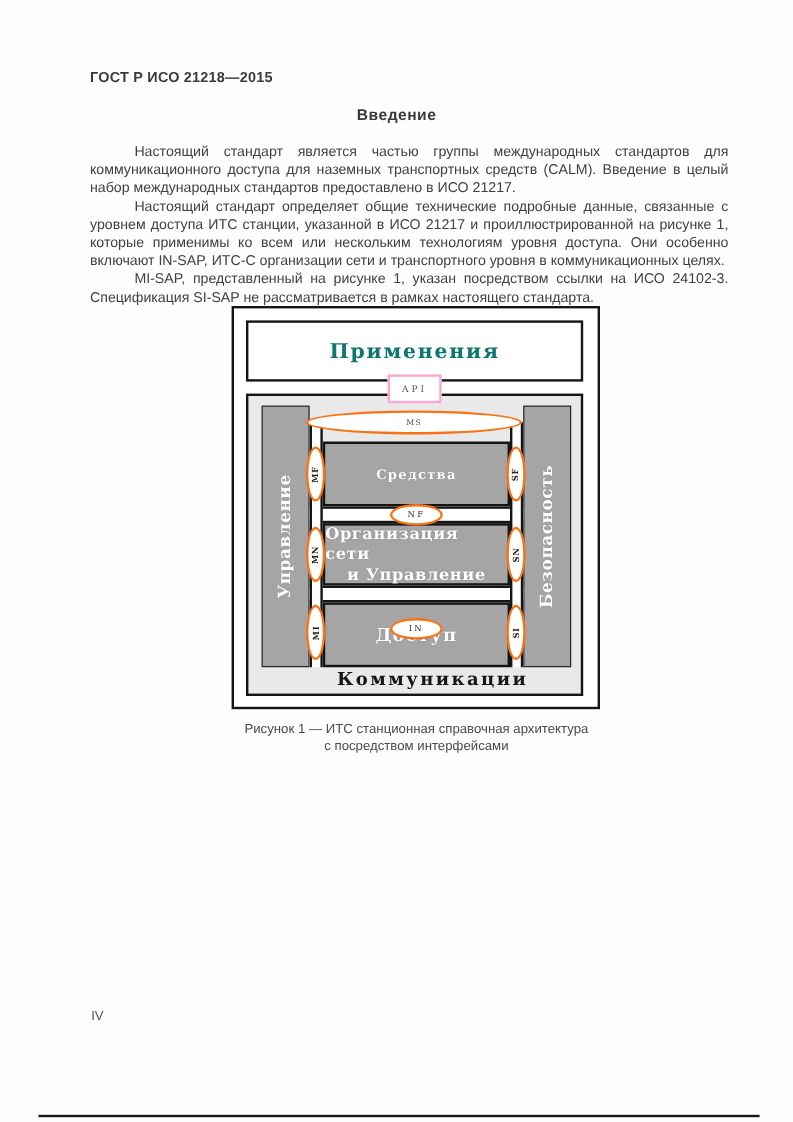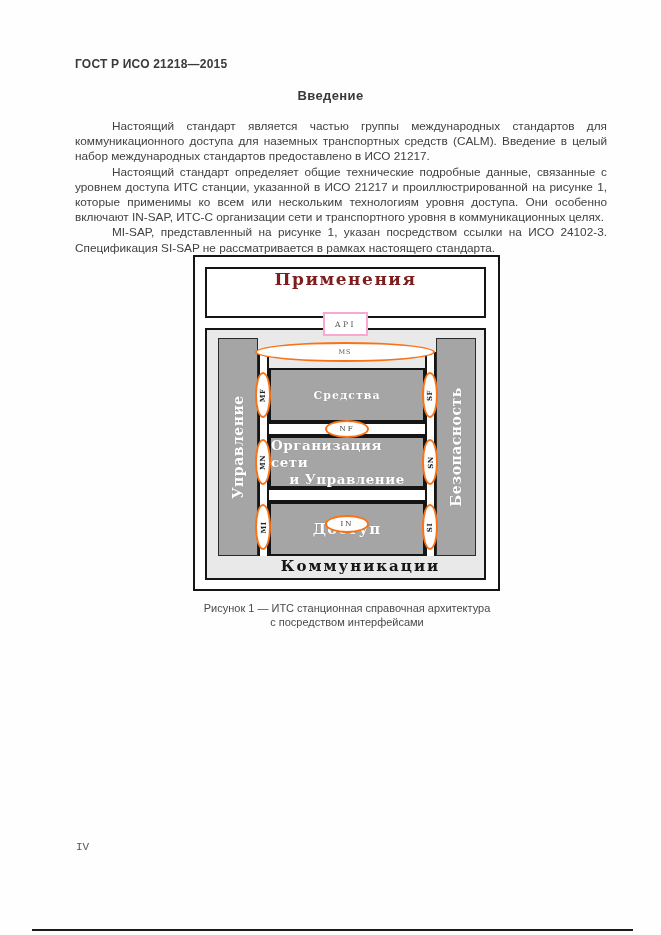--- a/index.html
+++ b/index.html
@@ -29,22 +29,22 @@
 
   
   .figure{
     position:absolute;left:193px;top:255px;width:307px;height:336px;
     border:2px solid #151515;background:#fff;box-sizing:border-box;
     font-family:"DejaVu Serif","Liberation Serif",serif;
   }
   .apps-box{
     position:absolute;left:10px;top:10px;width:281px;height:51px;
     border:2px solid #151515;box-sizing:border-box;background:#fff;
-    display:flex;justify-content:center;
-    font-size:17px;font-weight:bold;letter-spacing:1.5px;color:#7f1d1d;
+    display:flex;align-items:center;justify-content:center;
+    font-size:17px;font-weight:bold;letter-spacing:1.5px;color:#0f766e;
   }
   .api-box{
     position:absolute;left:128px;top:55px;width:45px;height:24px;
     border:2px solid #f9a8d4;box-sizing:border-box;background:#fff;z-index:8;
     display:flex;align-items:center;justify-content:center;
     font-size:7.5px;letter-spacing:2.5px;color:#555;
   }
   .comms-box{
     position:absolute;left:10px;top:71px;width:281px;height:252px;
     border:2px solid #151515;box-sizing:border-box;background:#e9e9e9;
@@ -101,21 +101,21 @@
   .comms-label{
     position:absolute;left:0;right:0;top:227px;text-align:center;
     font-size:15px;font-weight:bold;letter-spacing:2px;color:#161616;z-index:6;padding-left:30px;
   }
   
   .figure-caption{
     position:absolute;left:127px;top:601px;width:440px;
     text-align:center;font-size:11px;line-height:14px;color:#4a4a4a;
   }
   .page-number{
-    position:absolute;left:76px;top:841px;font-size:11px;color:#555;font-family:Liberation Mono, monospace;
+    position:absolute;left:76px;top:841px;font-size:11px;color:#555;
   }
   .scan-edge{
     position:absolute;left:32px;right:28px;top:929px;height:2px;background:#1c1c1c;
   }
 </style>
 </head>
 <body>
 
 <div class="page">
 

